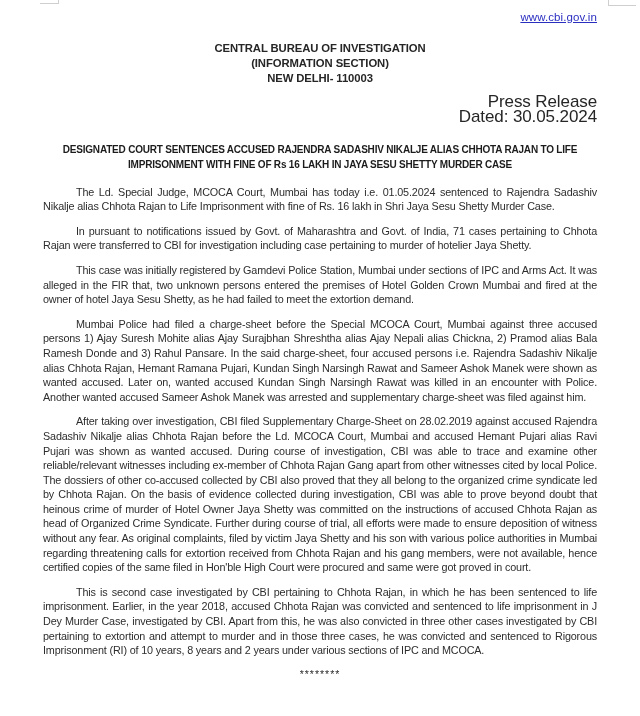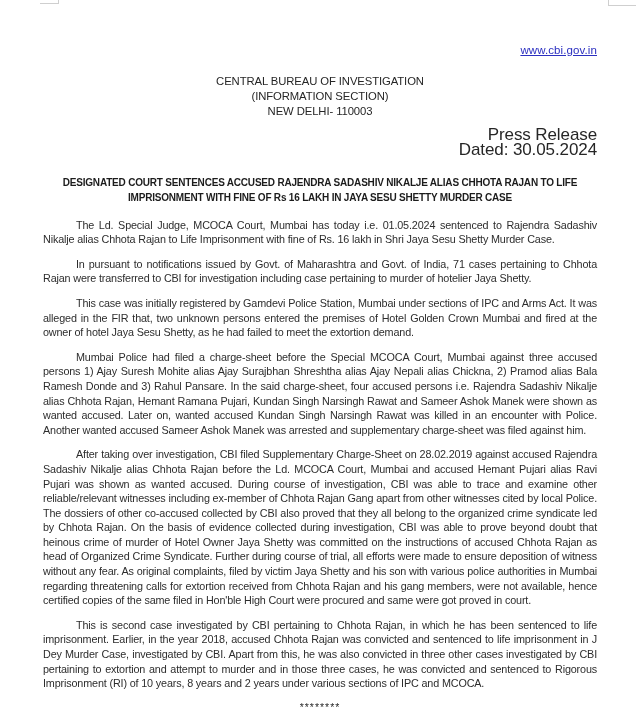--- a/index.html
+++ b/index.html
@@ -36,35 +36,35 @@
     left: 608px;
     width: 28px;
     height: 6px;
     border-bottom-width: 1px;
     border-left-width: 1px;
   }
   .link-row {
     text-align: right;
     padding-top: 3px;
     line-height: 14px;
-    margin-top: 33px;
   }
   .link-row a {
     font-size: 11.5px;
     color: #2b2fc0;
     text-decoration: underline;
     letter-spacing: 0.1px;
   }
   .org-block {
     margin-top: 17px;
     text-align: center;
     font-size: 11.3px;
     line-height: 15.2px;
     color: #262626;
     letter-spacing: -0.1px;
+    font-weight: bold;
   }
   .release-block {
     margin-top: 7px;
     text-align: right;
     font-size: 17px;
     line-height: 15.5px;
     color: #262626;
     letter-spacing: -0.1px;
   }
   .doc-title {

